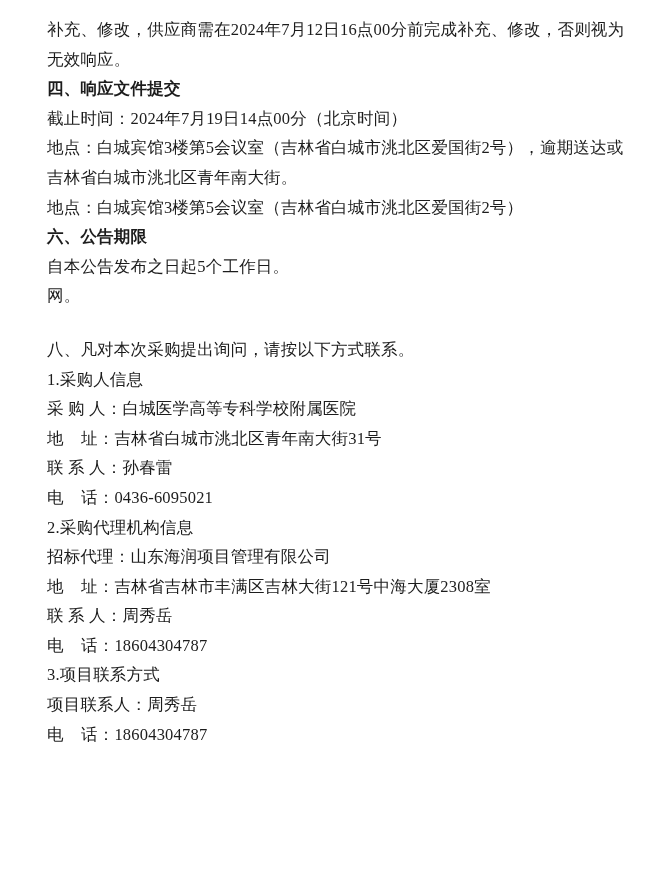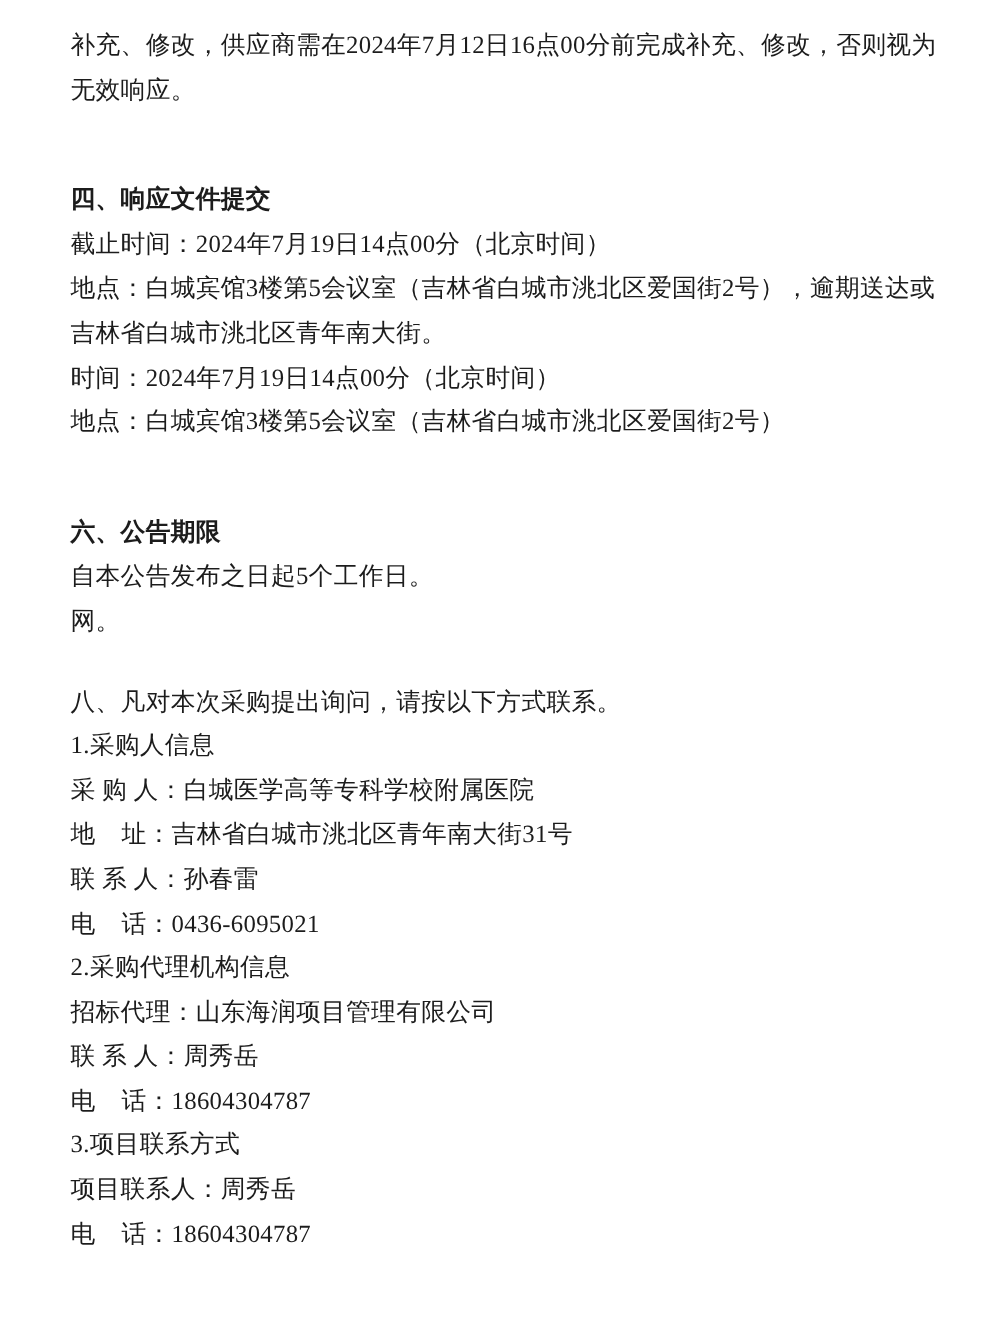--- a/index.html
+++ b/index.html
@@ -22,56 +22,55 @@
   .doc-line {
     font-size: 16.5px;
     line-height: 29.6px;
     height: 29.6px;
     white-space: pre;
     letter-spacing: 0.2px;
     font-weight: normal;
   }
   .doc-line.heading {
     font-weight: bold;
-    margin-top: 44px;
   }
   .section-gap {
     height: 24px;
   }
 </style>
 </head>
 <body>
 
 <div class="page">
 
   <div class="doc-line">补充、修改，供应商需在2024年7月12日16点00分前完成补充、修改，否则视为</div>
   <div class="doc-line">无效响应。</div>
 
   <div class="doc-line heading">四、响应文件提交</div>
   <div class="doc-line">截止时间：2024年7月19日14点00分（北京时间）</div>
   <div class="doc-line">地点：白城宾馆3楼第5会议室（吉林省白城市洮北区爱国街2号），逾期送达或</div>
   <div class="doc-line">吉林省白城市洮北区青年南大街。</div>
 
-  <div class="doc-line">时间：2024年7月19日14点00分（北京时间）</div>
   <div class="doc-line">地点：白城宾馆3楼第5会议室（吉林省白城市洮北区爱国街2号）</div>
 
   <div class="doc-line heading">六、公告期限</div>
   <div class="doc-line">自本公告发布之日起5个工作日。</div>
 
   <div class="doc-line">网。</div>
 
   <div class="section-gap"></div>
 
   <div class="doc-line">八、凡对本次采购提出询问，请按以下方式联系。</div>
   <div class="doc-line">1.采购人信息</div>
   <div class="doc-line">采 购 人：白城医学高等专科学校附属医院</div>
   <div class="doc-line">地    址：吉林省白城市洮北区青年南大街31号</div>
   <div class="doc-line">联 系 人：孙春雷</div>
   <div class="doc-line">电    话：0436-6095021</div>
   <div class="doc-line">2.采购代理机构信息</div>
   <div class="doc-line">招标代理：山东海润项目管理有限公司</div>
+  <div class="doc-line">地    址：吉林省吉林市丰满区吉林大街121号中海大厦2308室</div>
   <div class="doc-line">联 系 人：周秀岳</div>
   <div class="doc-line">电    话：18604304787</div>
   <div class="doc-line">3.项目联系方式</div>
   <div class="doc-line">项目联系人：周秀岳</div>
   <div class="doc-line">电    话：18604304787</div>
 
 </div>
 
 </body></html>

